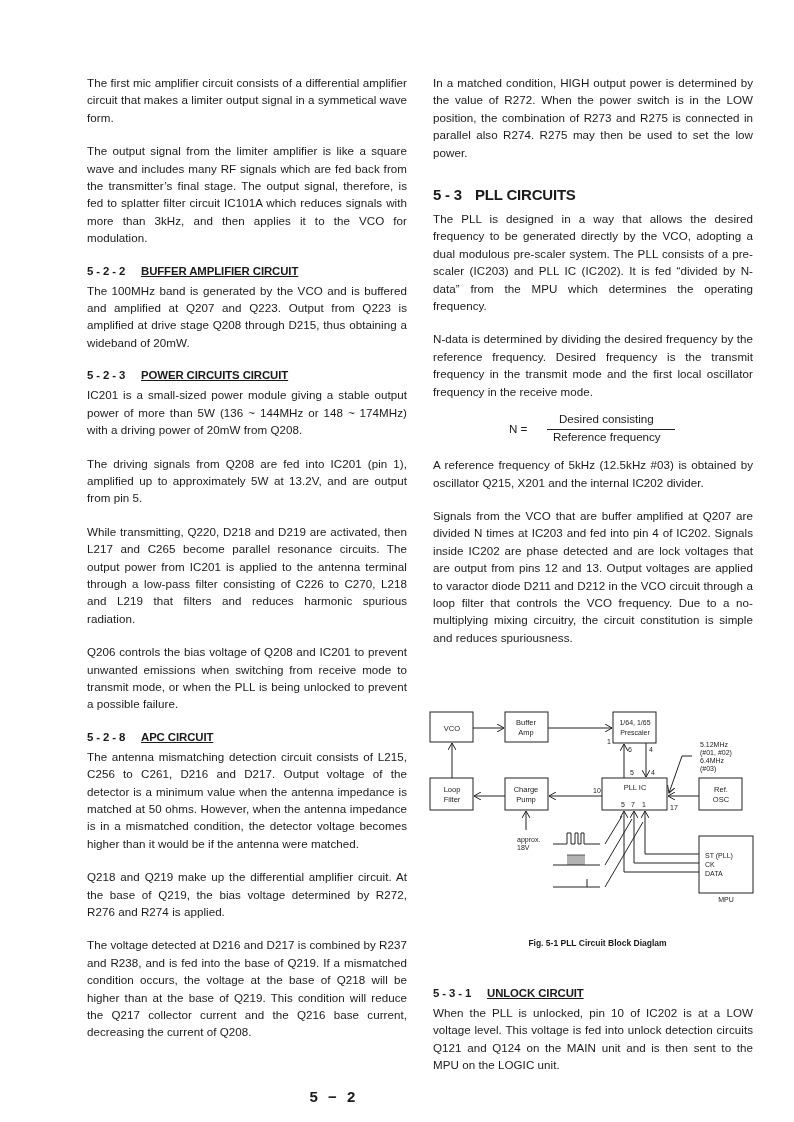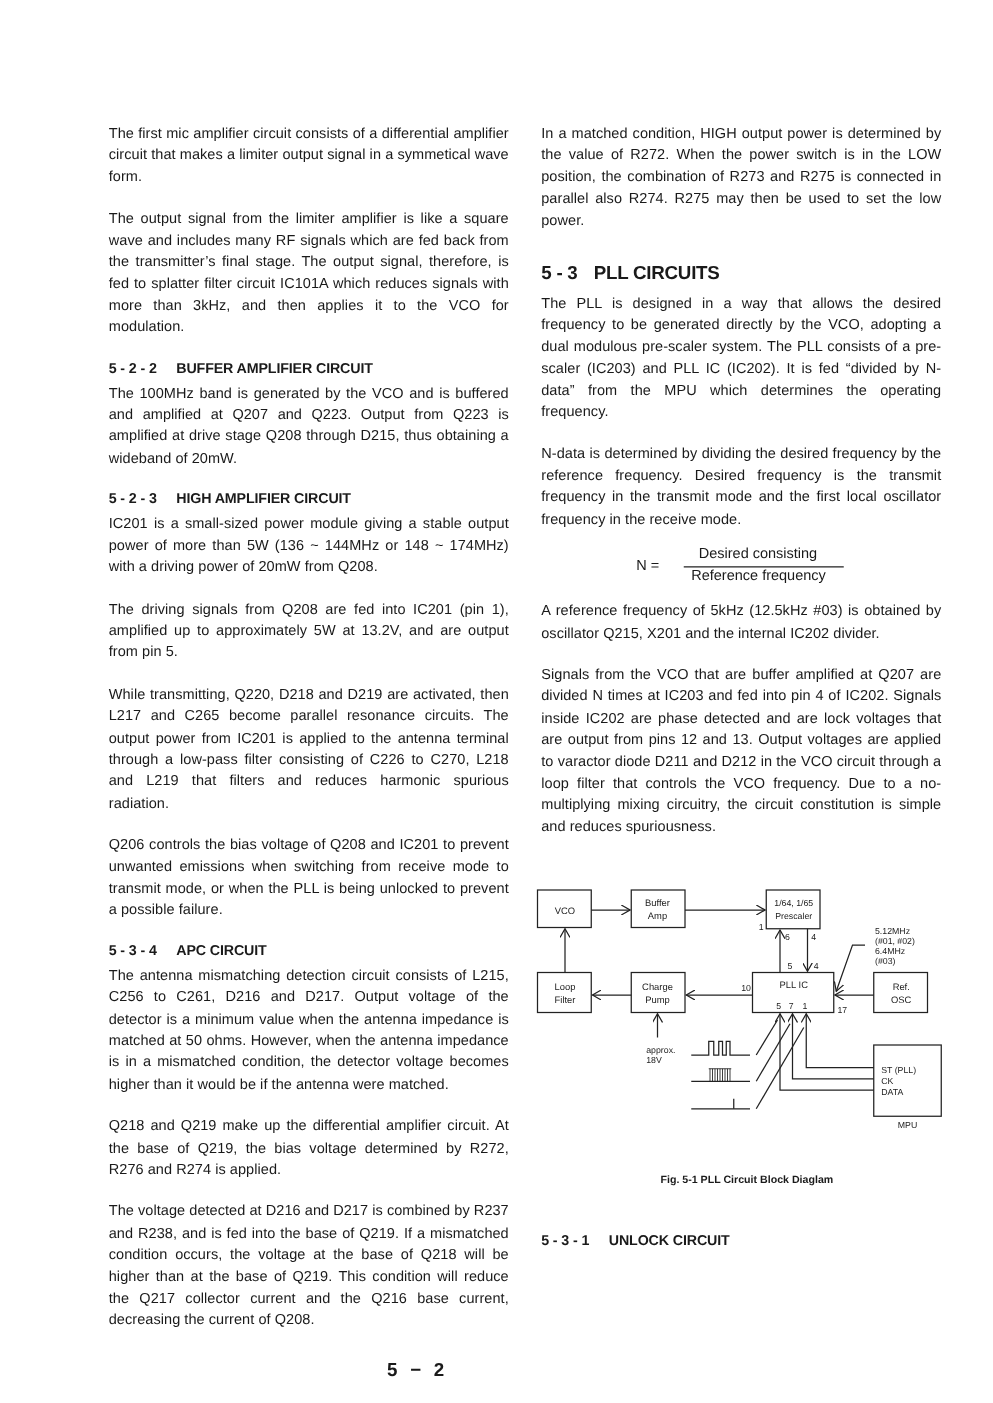--- a/index.html
+++ b/index.html
@@ -1,31 +1,31 @@
 <!DOCTYPE html>
 <html><head>
 <meta charset="utf-8">
 <style>
   html, body { margin: 0; padding: 0; background: #ffffff; }
   body {
     width: 794px; height: 1122px; position: relative; overflow: hidden;
     font-family: "Liberation Sans", "DejaVu Sans", sans-serif;
     color: #1a1a1a;
   }
-  .col { position: absolute; width: 320px; margin-top: 24px; }
+  .col { position: absolute; width: 320px; }
   .col-left { left: 87px; top: 74px; }
   .col-right { left: 433px; top: 74px; }
   p {
     margin: 0; font-size: 11.6px; line-height: 17.4px;
     text-align: justify; letter-spacing: 0.05px;
   }
   .gap { height: 16px; }
   .h3 {
     font-weight: bold; font-size: 11.4px; line-height: 16px;
-    margin: 0 0 3px 0; letter-spacing: -0.1px;
+    margin: 0 0 3px 0; letter-spacing: -0.1px; text-decoration: underline;
   }
   .h3 .num { display: inline-block; width: 54px; }
   .h2 {
     font-weight: bold; font-size: 15px; line-height: 20px;
     margin: 0 0 5px 0; letter-spacing: -0.2px;
   }
   .h2 .num { display: inline-block; width: 42px; }
   .formula {
     position: relative; height: 40px; margin: 10px 0 6px 0;
     font-size: 11.6px;
@@ -55,33 +55,33 @@
   <p>The output signal from the limiter amplifier is like a square wave and includes many RF signals which are fed back from the transmitter’s final stage. The output signal, therefore, is fed to splatter filter circuit IC101A which reduces signals with more than 3kHz, and then applies it to the VCO for modulation.</p>
   <div class="gap"></div>
 
   <div class="h3">
     <span class="num">5 - 2 - 2</span><span>BUFFER AMPLIFIER CIRCUIT</span>
   </div>
   <p>The 100MHz band is generated by the VCO and is buffered and amplified at Q207 and Q223. Output from Q223 is amplified at drive stage Q208 through D215, thus obtaining a wideband of 20mW.</p>
   <div class="gap"></div>
 
   <div class="h3">
-    <span class="num">5 - 2 - 3</span><span>HIGH AMPLIFIER CIRCUIT</span>
+    <span class="num">5 - 2 - 3</span><span>POWER CIRCUITS CIRCUIT</span>
   </div>
   <p>IC201 is a small-sized power module giving a stable output power of more than 5W (136 ~ 144MHz or 148 ~ 174MHz) with a driving power of 20mW from Q208.</p>
   <div class="gap"></div>
   <p>The driving signals from Q208 are fed into IC201 (pin 1), amplified up to approximately 5W at 13.2V, and are output from pin 5.</p>
   <div class="gap"></div>
   <p>While transmitting, Q220, D218 and D219 are activated, then L217 and C265 become parallel resonance circuits. The output power from IC201 is applied to the antenna terminal through a low-pass filter consisting of C226 to C270, L218 and L219 that filters and reduces harmonic spurious radiation.</p>
   <div class="gap"></div>
   <p>Q206 controls the bias voltage of Q208 and IC201 to prevent unwanted emissions when switching from receive mode to transmit mode, or when the PLL is being unlocked to prevent a possible failure.</p>
   <div class="gap"></div>
 
   <div class="h3">
-    <span class="num">5 - 3 - 4</span><span>APC CIRCUIT</span>
+    <span class="num">5 - 2 - 8</span><span>APC CIRCUIT</span>
   </div>
   <p>The antenna mismatching detection circuit consists of L215, C256 to C261, D216 and D217. Output voltage of the detector is a minimum value when the antenna impedance is matched at 50 ohms. However, when the antenna impedance is in a mismatched condition, the detector voltage becomes higher than it would be if the antenna were matched.</p>
   <div class="gap"></div>
   <p>Q218 and Q219 make up the differential amplifier circuit. At the base of Q219, the bias voltage determined by R272, R276 and R274 is applied.</p>
   <div class="gap"></div>
   <p>The voltage detected at D216 and D217 is combined by R237 and R238, and is fed into the base of Q219. If a mismatched condition occurs, the voltage at the base of Q218 will be higher than at the base of Q219. This condition will reduce the Q217 collector current and the Q216 base current, decreasing the current of Q208.</p>
   <div class="gap"></div>
 </div>
 
 <div class="col col-right">
@@ -222,15 +222,16 @@
     </g>
   </svg>
 </div>
 
 <div class="caption">Fig. 5-1 PLL Circuit Block Diaglam</div>
 
 <div class="unlock">
   <div class="h3">
     <span class="num">5 - 3 - 1</span><span>UNLOCK CIRCUIT</span>
   </div>
+  <p>When the PLL is unlocked, pin 10 of IC202 is at a LOW voltage level. This voltage is fed into unlock detection circuits Q121 and Q124 on the MAIN unit and is then sent to the MPU on the LOGIC unit.</p>
 </div>
 
 <div class="page-num">5 − 2</div>
 
 </body></html>

